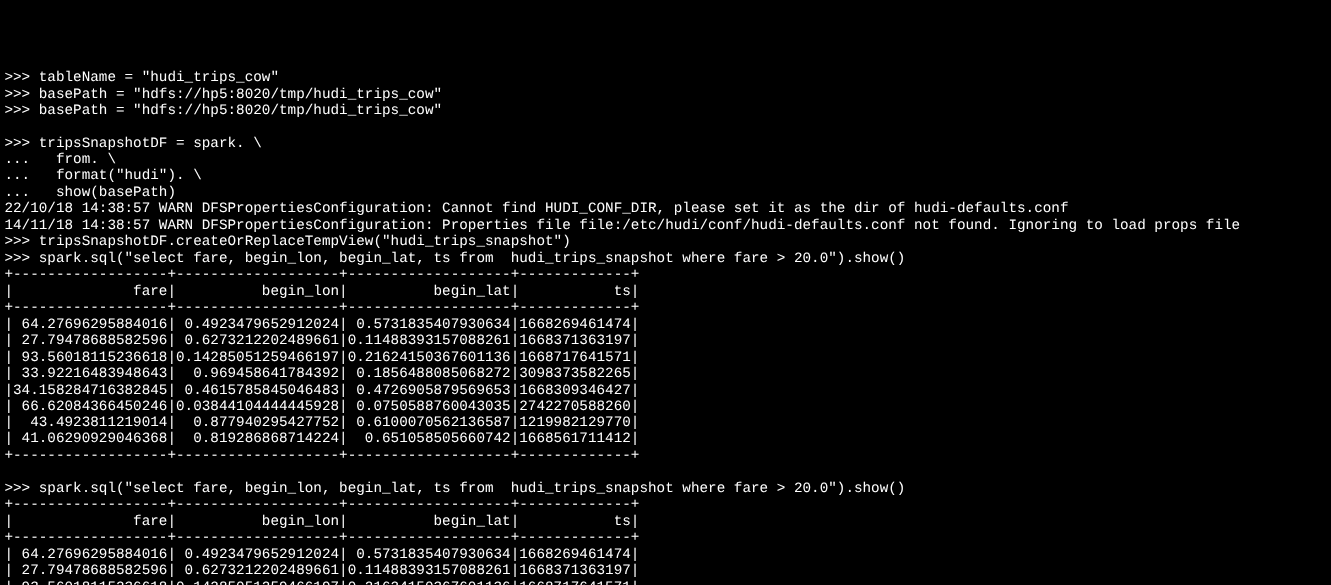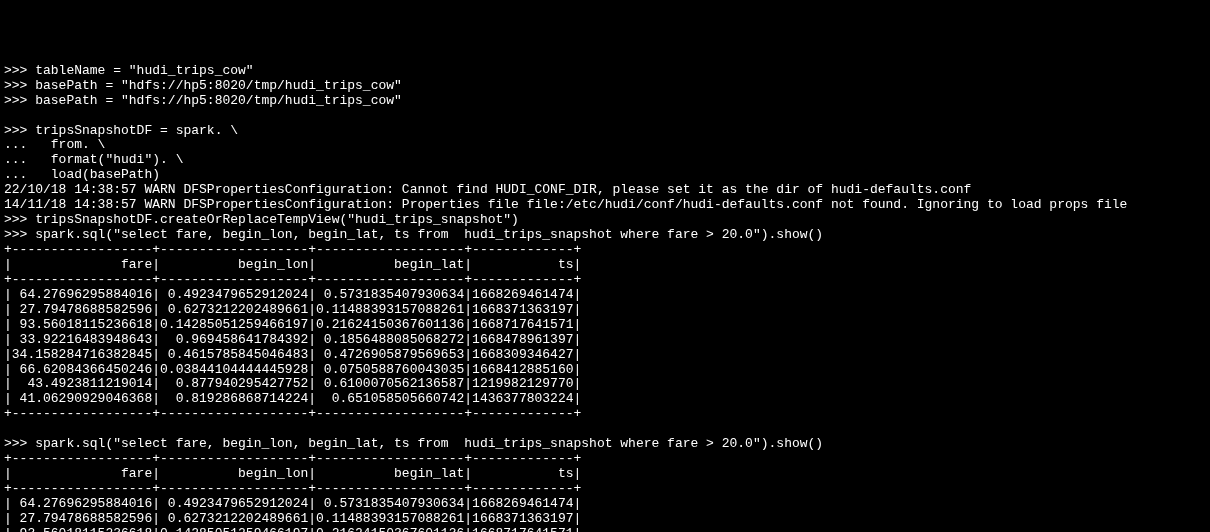--- a/index.html
+++ b/index.html
@@ -28,36 +28,36 @@
 
 
 
 <div class="terminal"><span>&gt;&gt;&gt; tableName = "hudi_trips_cow"</span>
 <span>&gt;&gt;&gt; basePath = "hdfs://hp5:8020/tmp/hudi_trips_cow"</span>
 <span>&gt;&gt;&gt; basePath = "hdfs://hp5:8020/tmp/hudi_trips_cow"</span>
 <span></span>
 <span>&gt;&gt;&gt; tripsSnapshotDF = spark. \</span>
 <span>...   from. \</span>
 <span>...   format("hudi"). \</span>
-<span>...   load(basePath)</span>
+<span>...   show(basePath)</span>
 <span>22/10/18 14:38:57 WARN DFSPropertiesConfiguration: Cannot find HUDI_CONF_DIR, please set it as the dir of hudi-defaults.conf</span>
 <span>14/11/18 14:38:57 WARN DFSPropertiesConfiguration: Properties file file:/etc/hudi/conf/hudi-defaults.conf not found. Ignoring to load props file</span>
 <span>&gt;&gt;&gt; tripsSnapshotDF.createOrReplaceTempView("hudi_trips_snapshot")</span>
 <span>&gt;&gt;&gt; spark.sql("select fare, begin_lon, begin_lat, ts from  hudi_trips_snapshot where fare &gt; 20.0").show()</span>
 <span>+------------------+-------------------+-------------------+-------------+</span>
 <span>|              fare|          begin_lon|          begin_lat|           ts|</span>
 <span>+------------------+-------------------+-------------------+-------------+</span>
 <span>| 64.27696295884016| 0.4923479652912024| 0.5731835407930634|1668269461474|</span>
 <span>| 27.79478688582596| 0.6273212202489661|0.11488393157088261|1668371363197|</span>
 <span>| 93.56018115236618|0.14285051259466197|0.21624150367601136|1668717641571|</span>
-<span>| 33.92216483948643|  0.969458641784392| 0.1856488085068272|1668478961397|</span>
+<span>| 33.92216483948643|  0.969458641784392| 0.1856488085068272|3098373582265|</span>
 <span>|34.158284716382845| 0.4615785845046483| 0.4726905879569653|1668309346427|</span>
-<span>| 66.62084366450246|0.03844104444445928| 0.0750588760043035|1668412885160|</span>
+<span>| 66.62084366450246|0.03844104444445928| 0.0750588760043035|2742270588260|</span>
 <span>|  43.4923811219014|  0.877940295427752| 0.6100070562136587|1219982129770|</span>
-<span>| 41.06290929046368|  0.819286868714224|  0.651058505660742|1436377803224|</span>
+<span>| 41.06290929046368|  0.819286868714224|  0.651058505660742|1668561711412|</span>
 <span>+------------------+-------------------+-------------------+-------------+</span>
 <span></span>
 <span>&gt;&gt;&gt; spark.sql("select fare, begin_lon, begin_lat, ts from  hudi_trips_snapshot where fare &gt; 20.0").show()</span>
 <span>+------------------+-------------------+-------------------+-------------+</span>
 <span>|              fare|          begin_lon|          begin_lat|           ts|</span>
 <span>+------------------+-------------------+-------------------+-------------+</span>
 <span>| 64.27696295884016| 0.4923479652912024| 0.5731835407930634|1668269461474|</span>
 <span>| 27.79478688582596| 0.6273212202489661|0.11488393157088261|1668371363197|</span>
 <span>| 93.56018115236618|0.14285051259466197|0.21624150367601136|1668717641571|</span>
 

